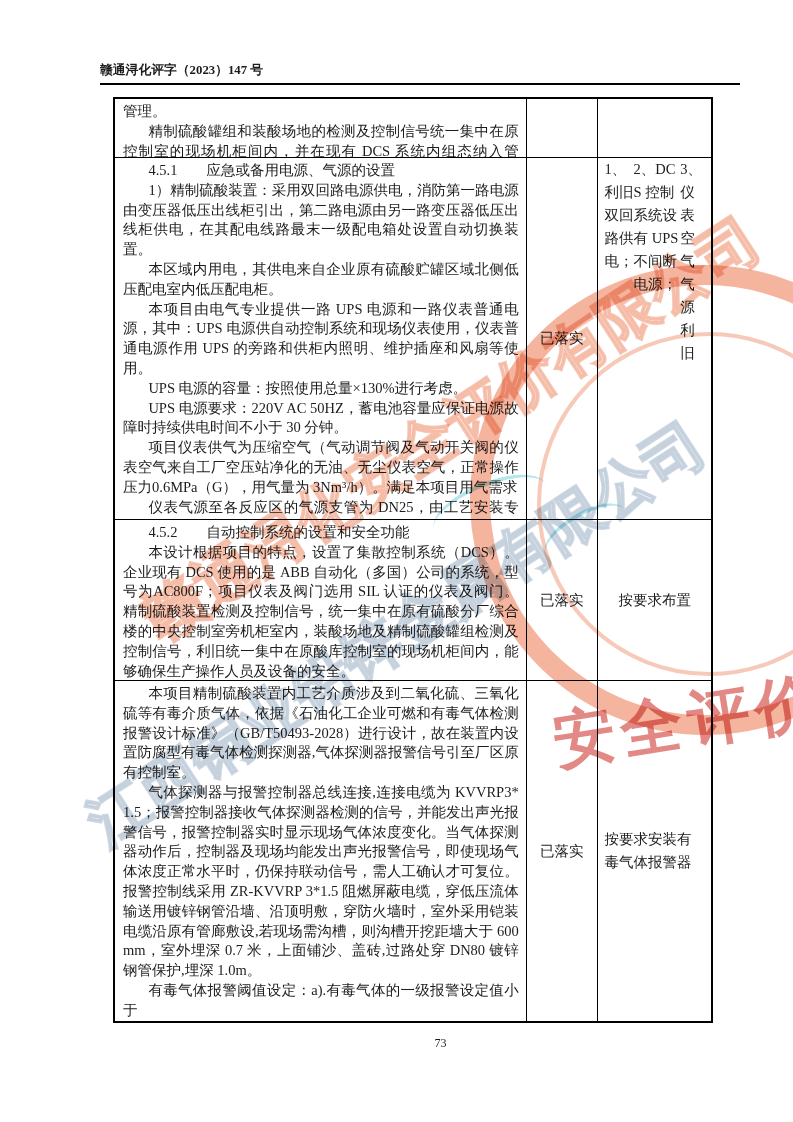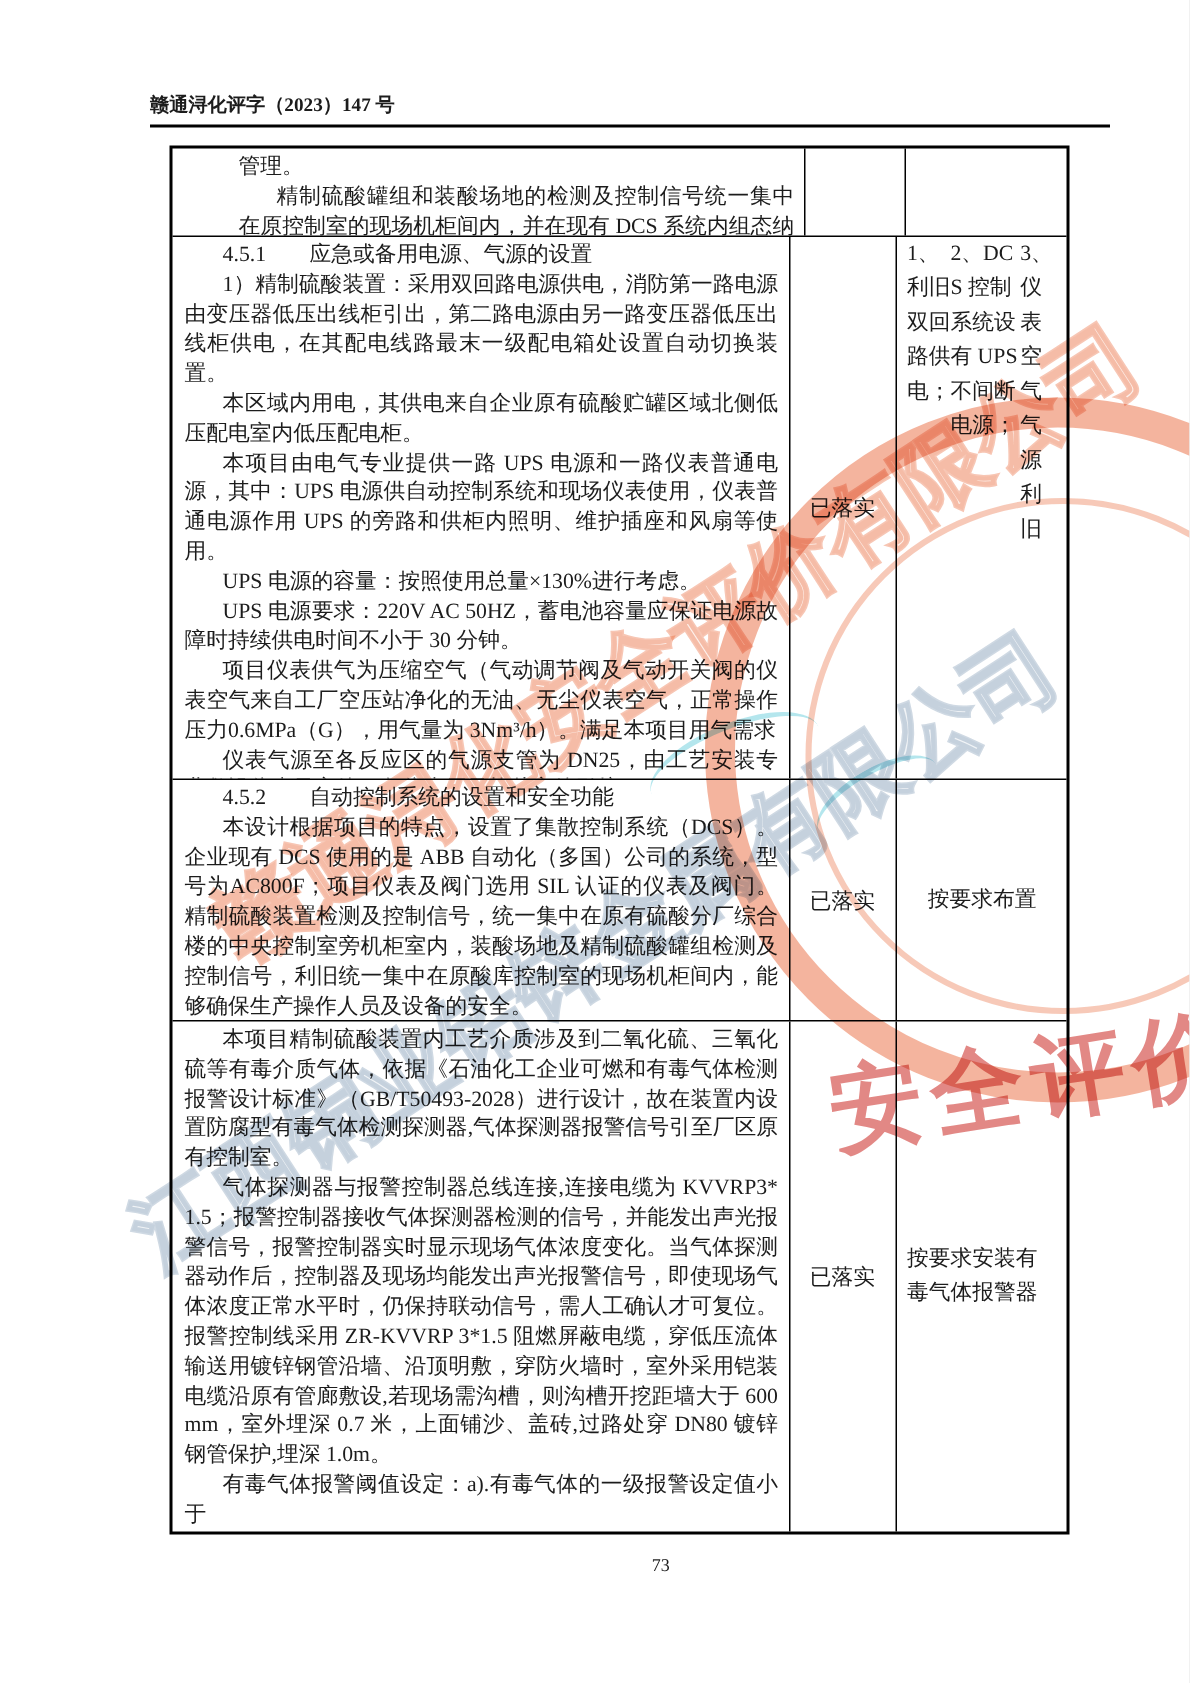--- a/index.html
+++ b/index.html
@@ -38,21 +38,21 @@
     display:flex;align-items:center;justify-content:center;
     font-size:14.5px;
     font-family:Liberation Serif, serif;
   }
   .cell.remark{
     width:113.5px;padding:0 6px 0 7px;
     display:flex;flex-direction:row;justify-content:center;
     font-size:14.5px;line-height:23px;
   }
   .cell.remark.single{align-items:center;}
-  .row-0{height:58px;margin-left:36px;}
+  .row-0{height:58px;}
   .row-1{height:362px;}
   .row-2{height:161px;}
   .row-3{height:341px;}
   .para{
     margin:0;font-size:14.5px;line-height:19.8px;
     text-align:justify;word-break:break-all;
   }
   .para.indent{text-indent:1.75em;}
   .remark-line{word-break:break-all;}
   

